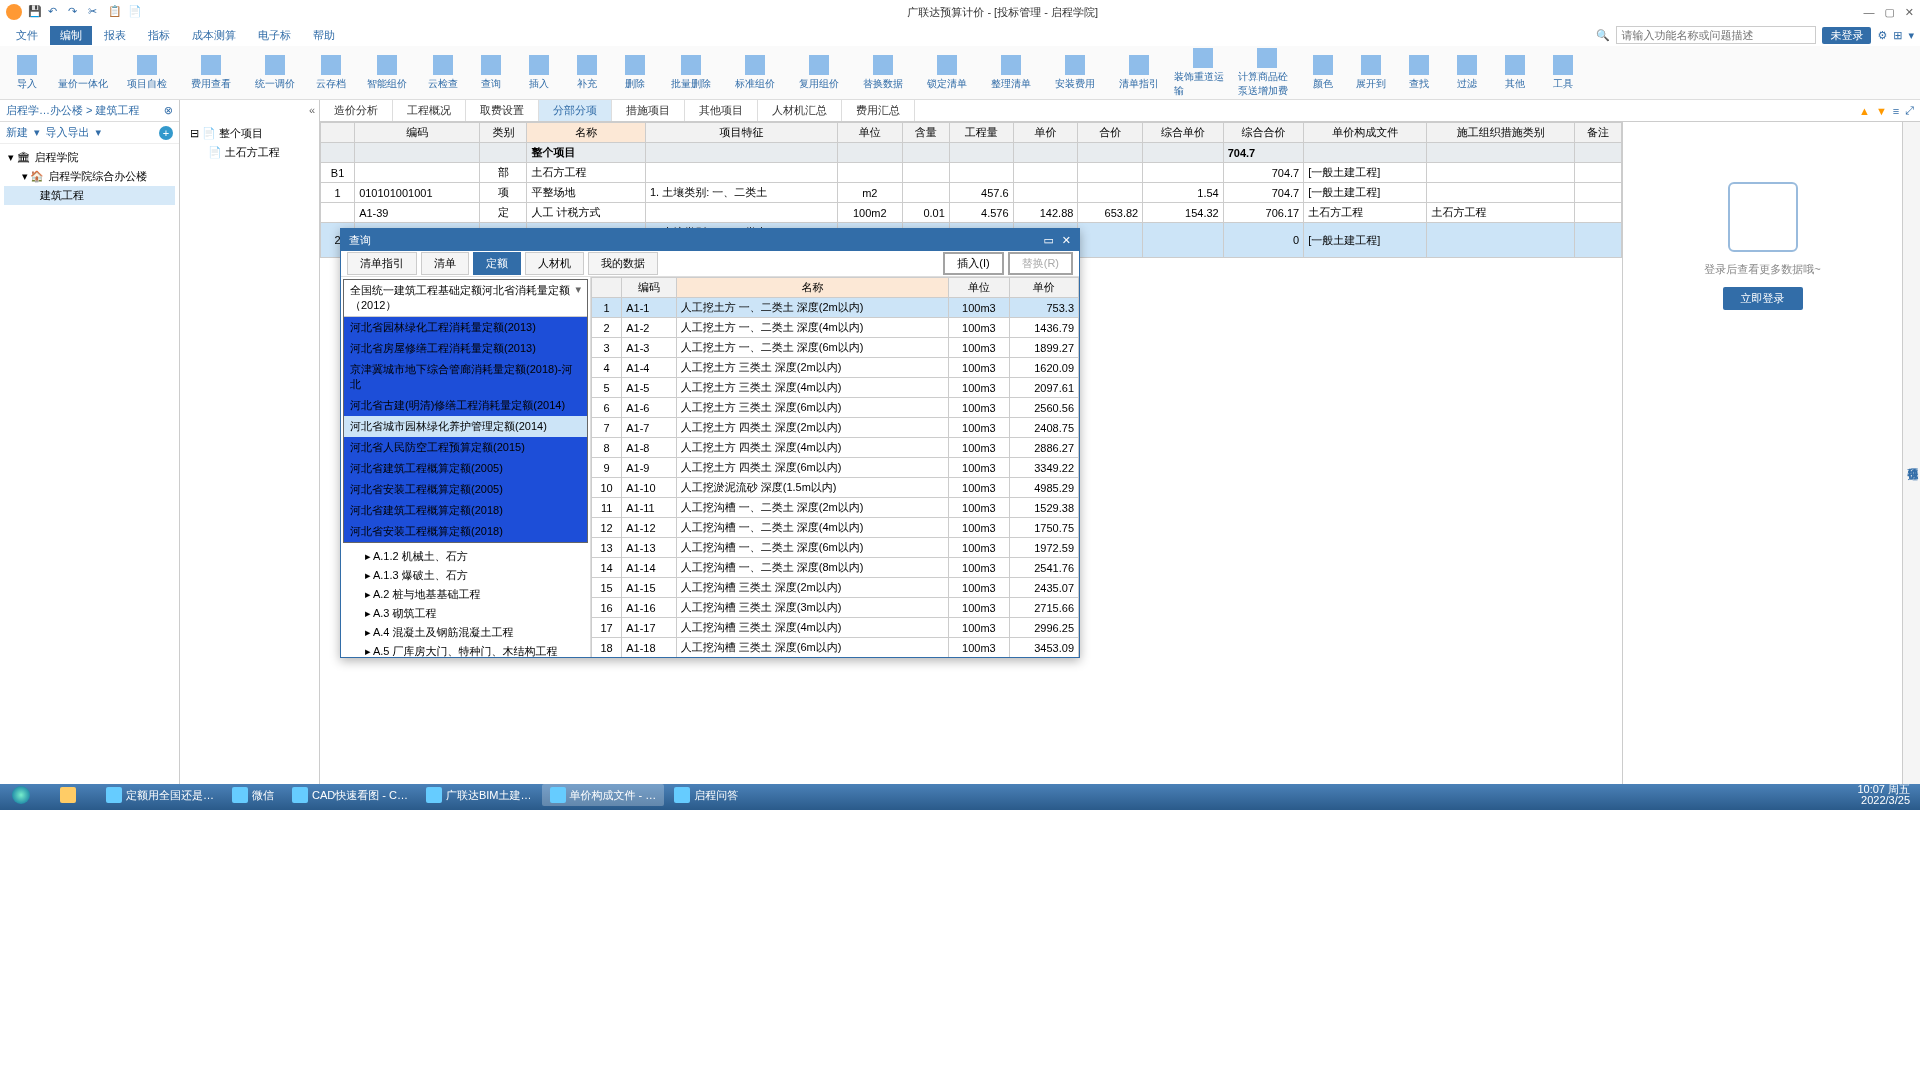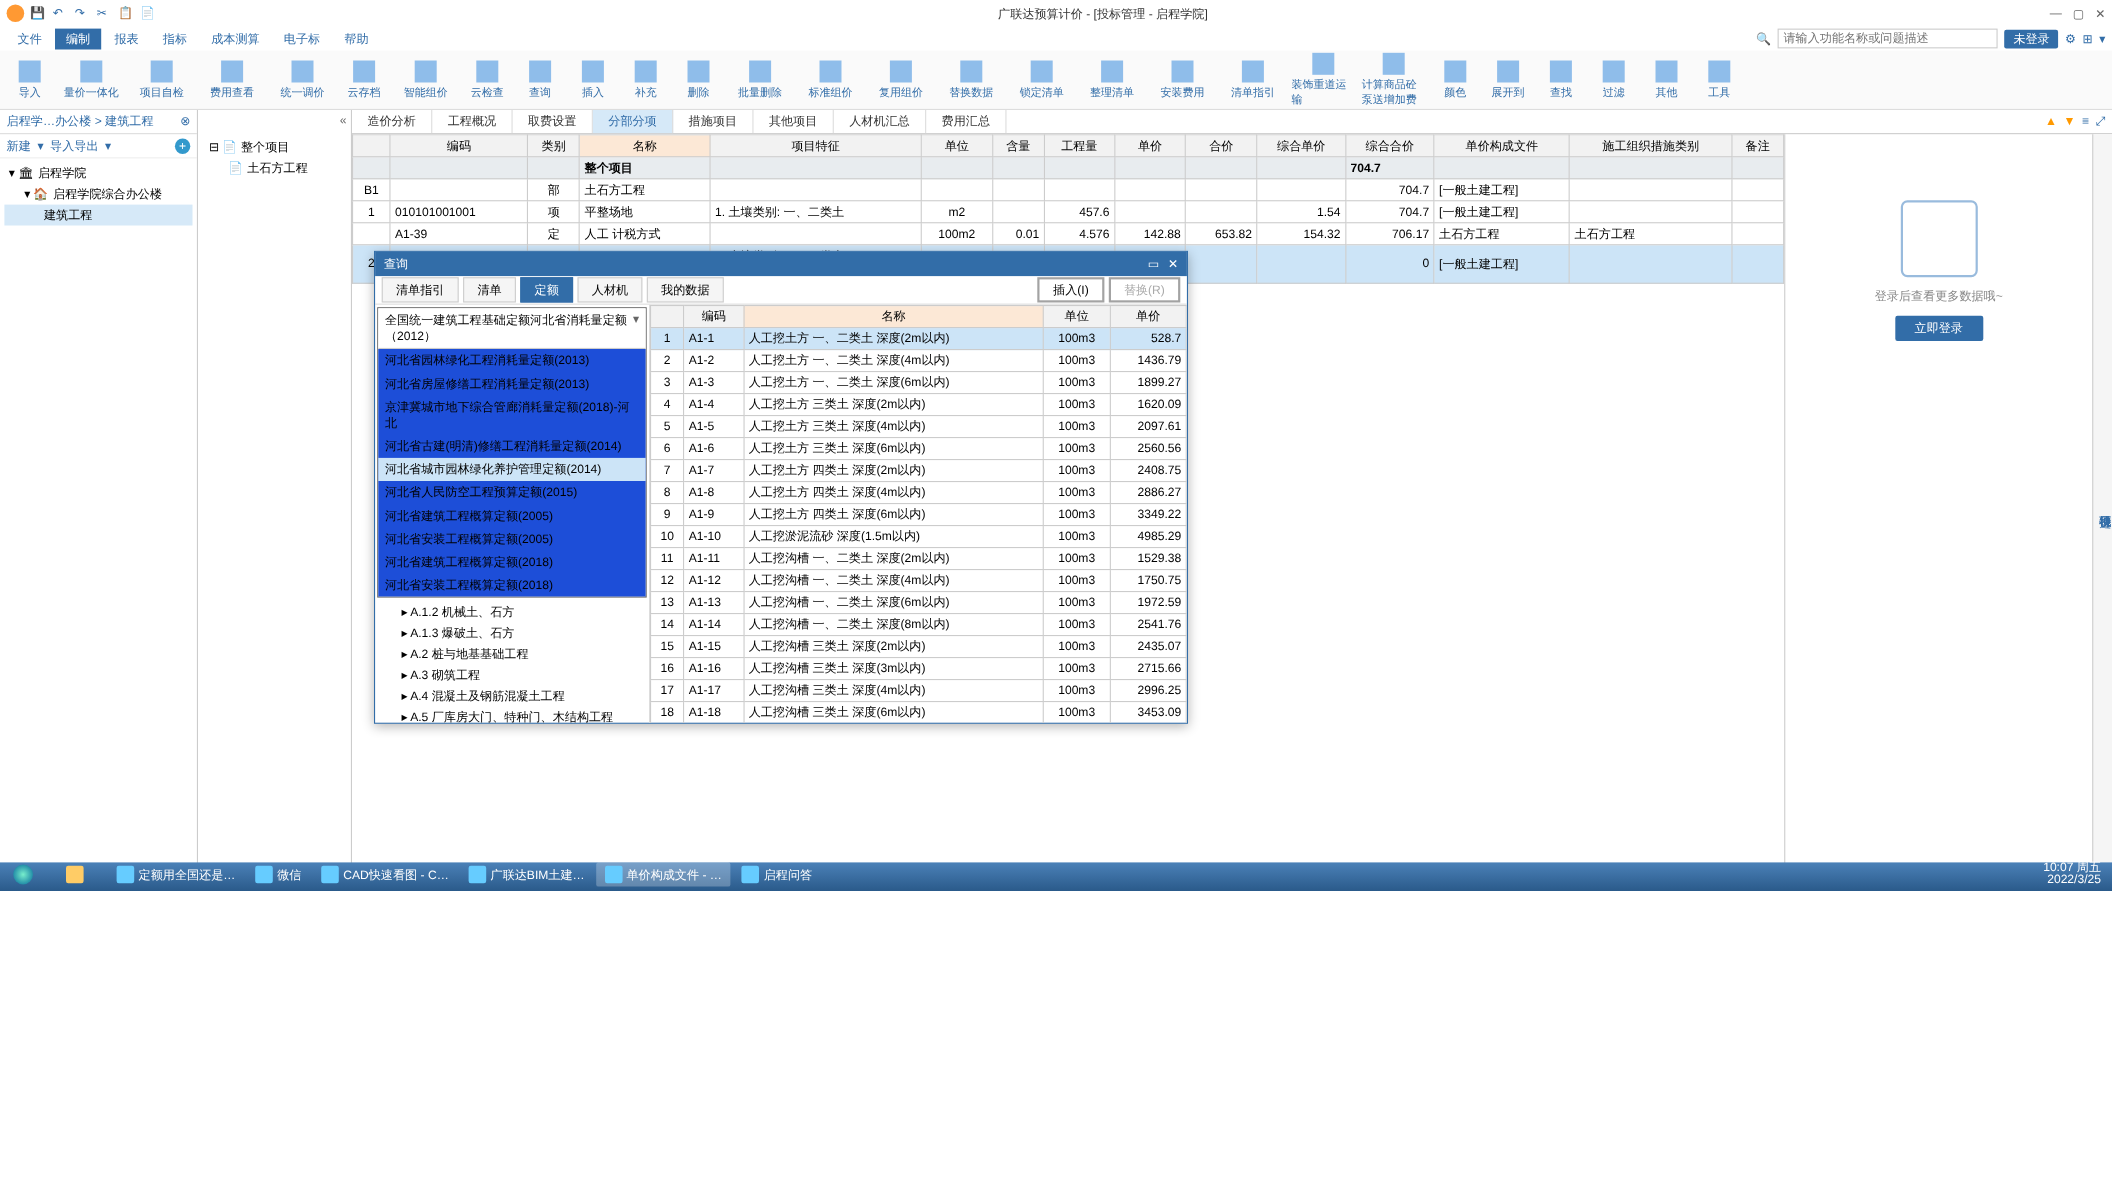--- a/index.html
+++ b/index.html
@@ -463,21 +463,21 @@
                       <th>编码</th>
                       <th class="name-col">名称</th>
                       <th>单位</th>
                       <th>单价</th>
                     </tr>
                     <tr class="sel">
                       <td>1</td>
                       <td class="left">A1-1</td>
                       <td class="left">人工挖土方 一、二类土 深度(2m以内)</td>
                       <td>100m3</td>
-                      <td class="right">528.7</td>
+                      <td class="right">753.3</td>
                     </tr>
                     <tr>
                       <td>2</td>
                       <td class="left">A1-2</td>
                       <td class="left">人工挖土方 一、二类土 深度(4m以内)</td>
                       <td>100m3</td>
                       <td class="right">1436.79</td>
                     </tr>
                     <tr>
                       <td>3</td>

